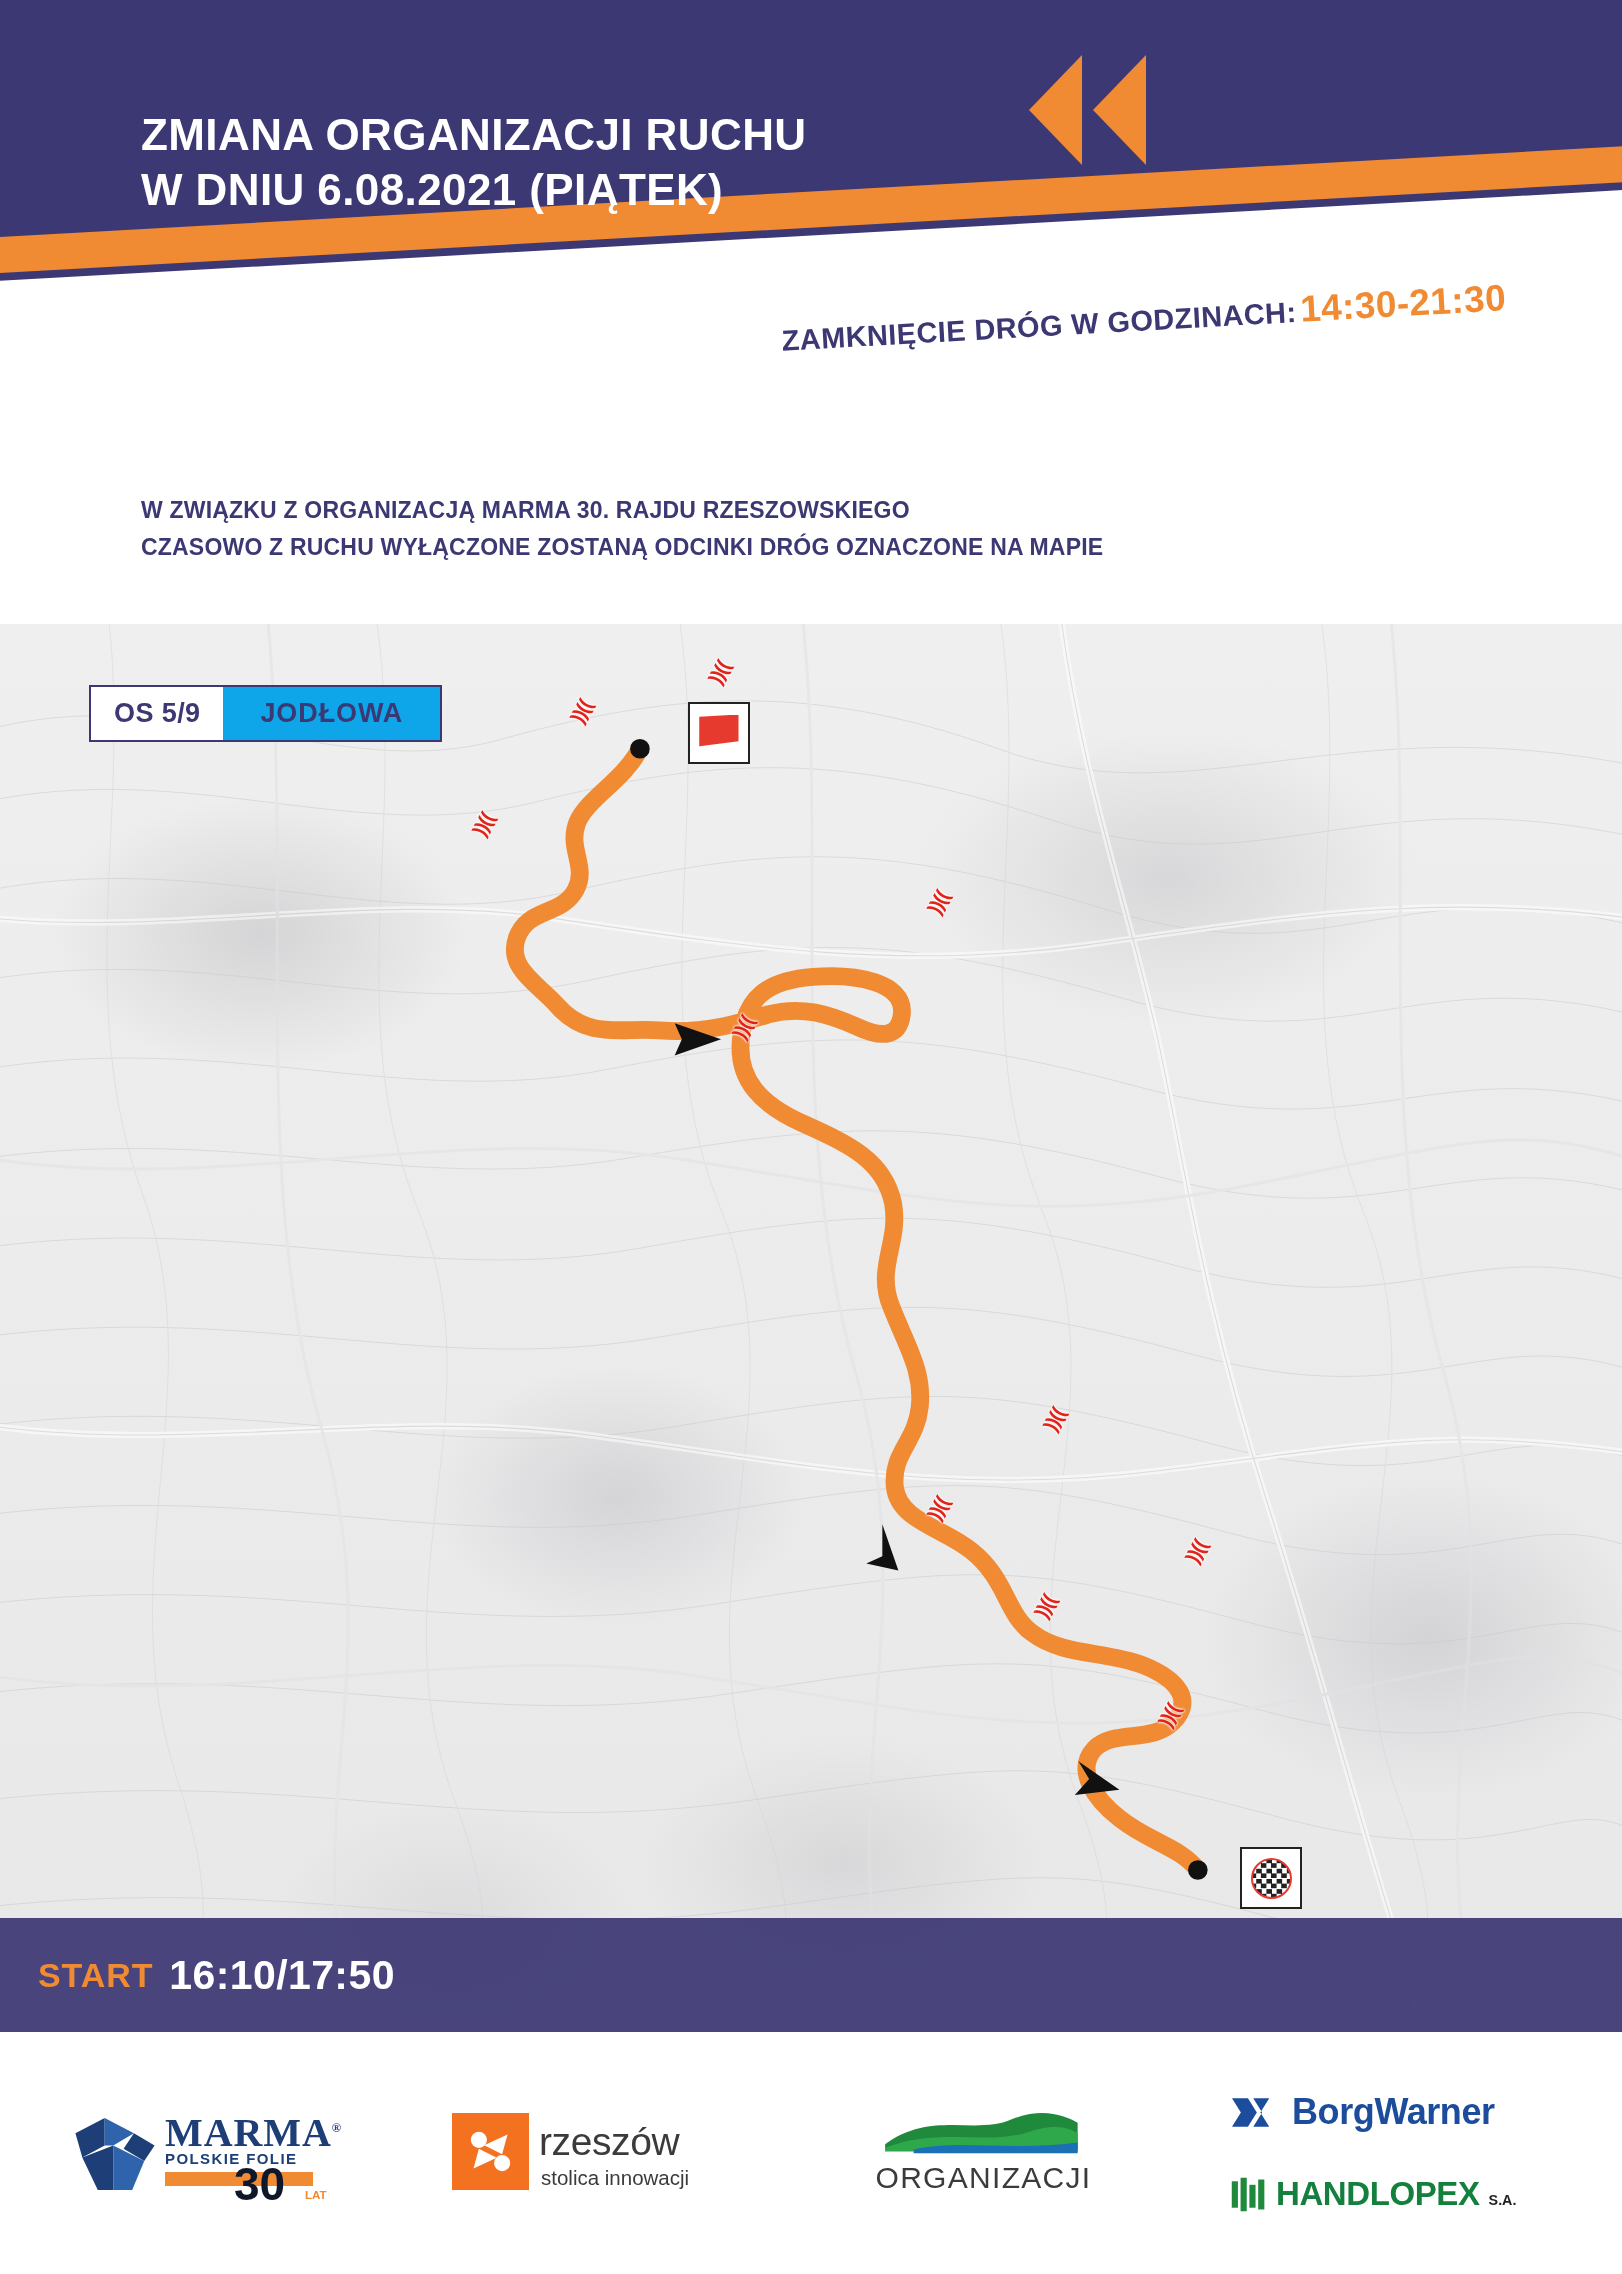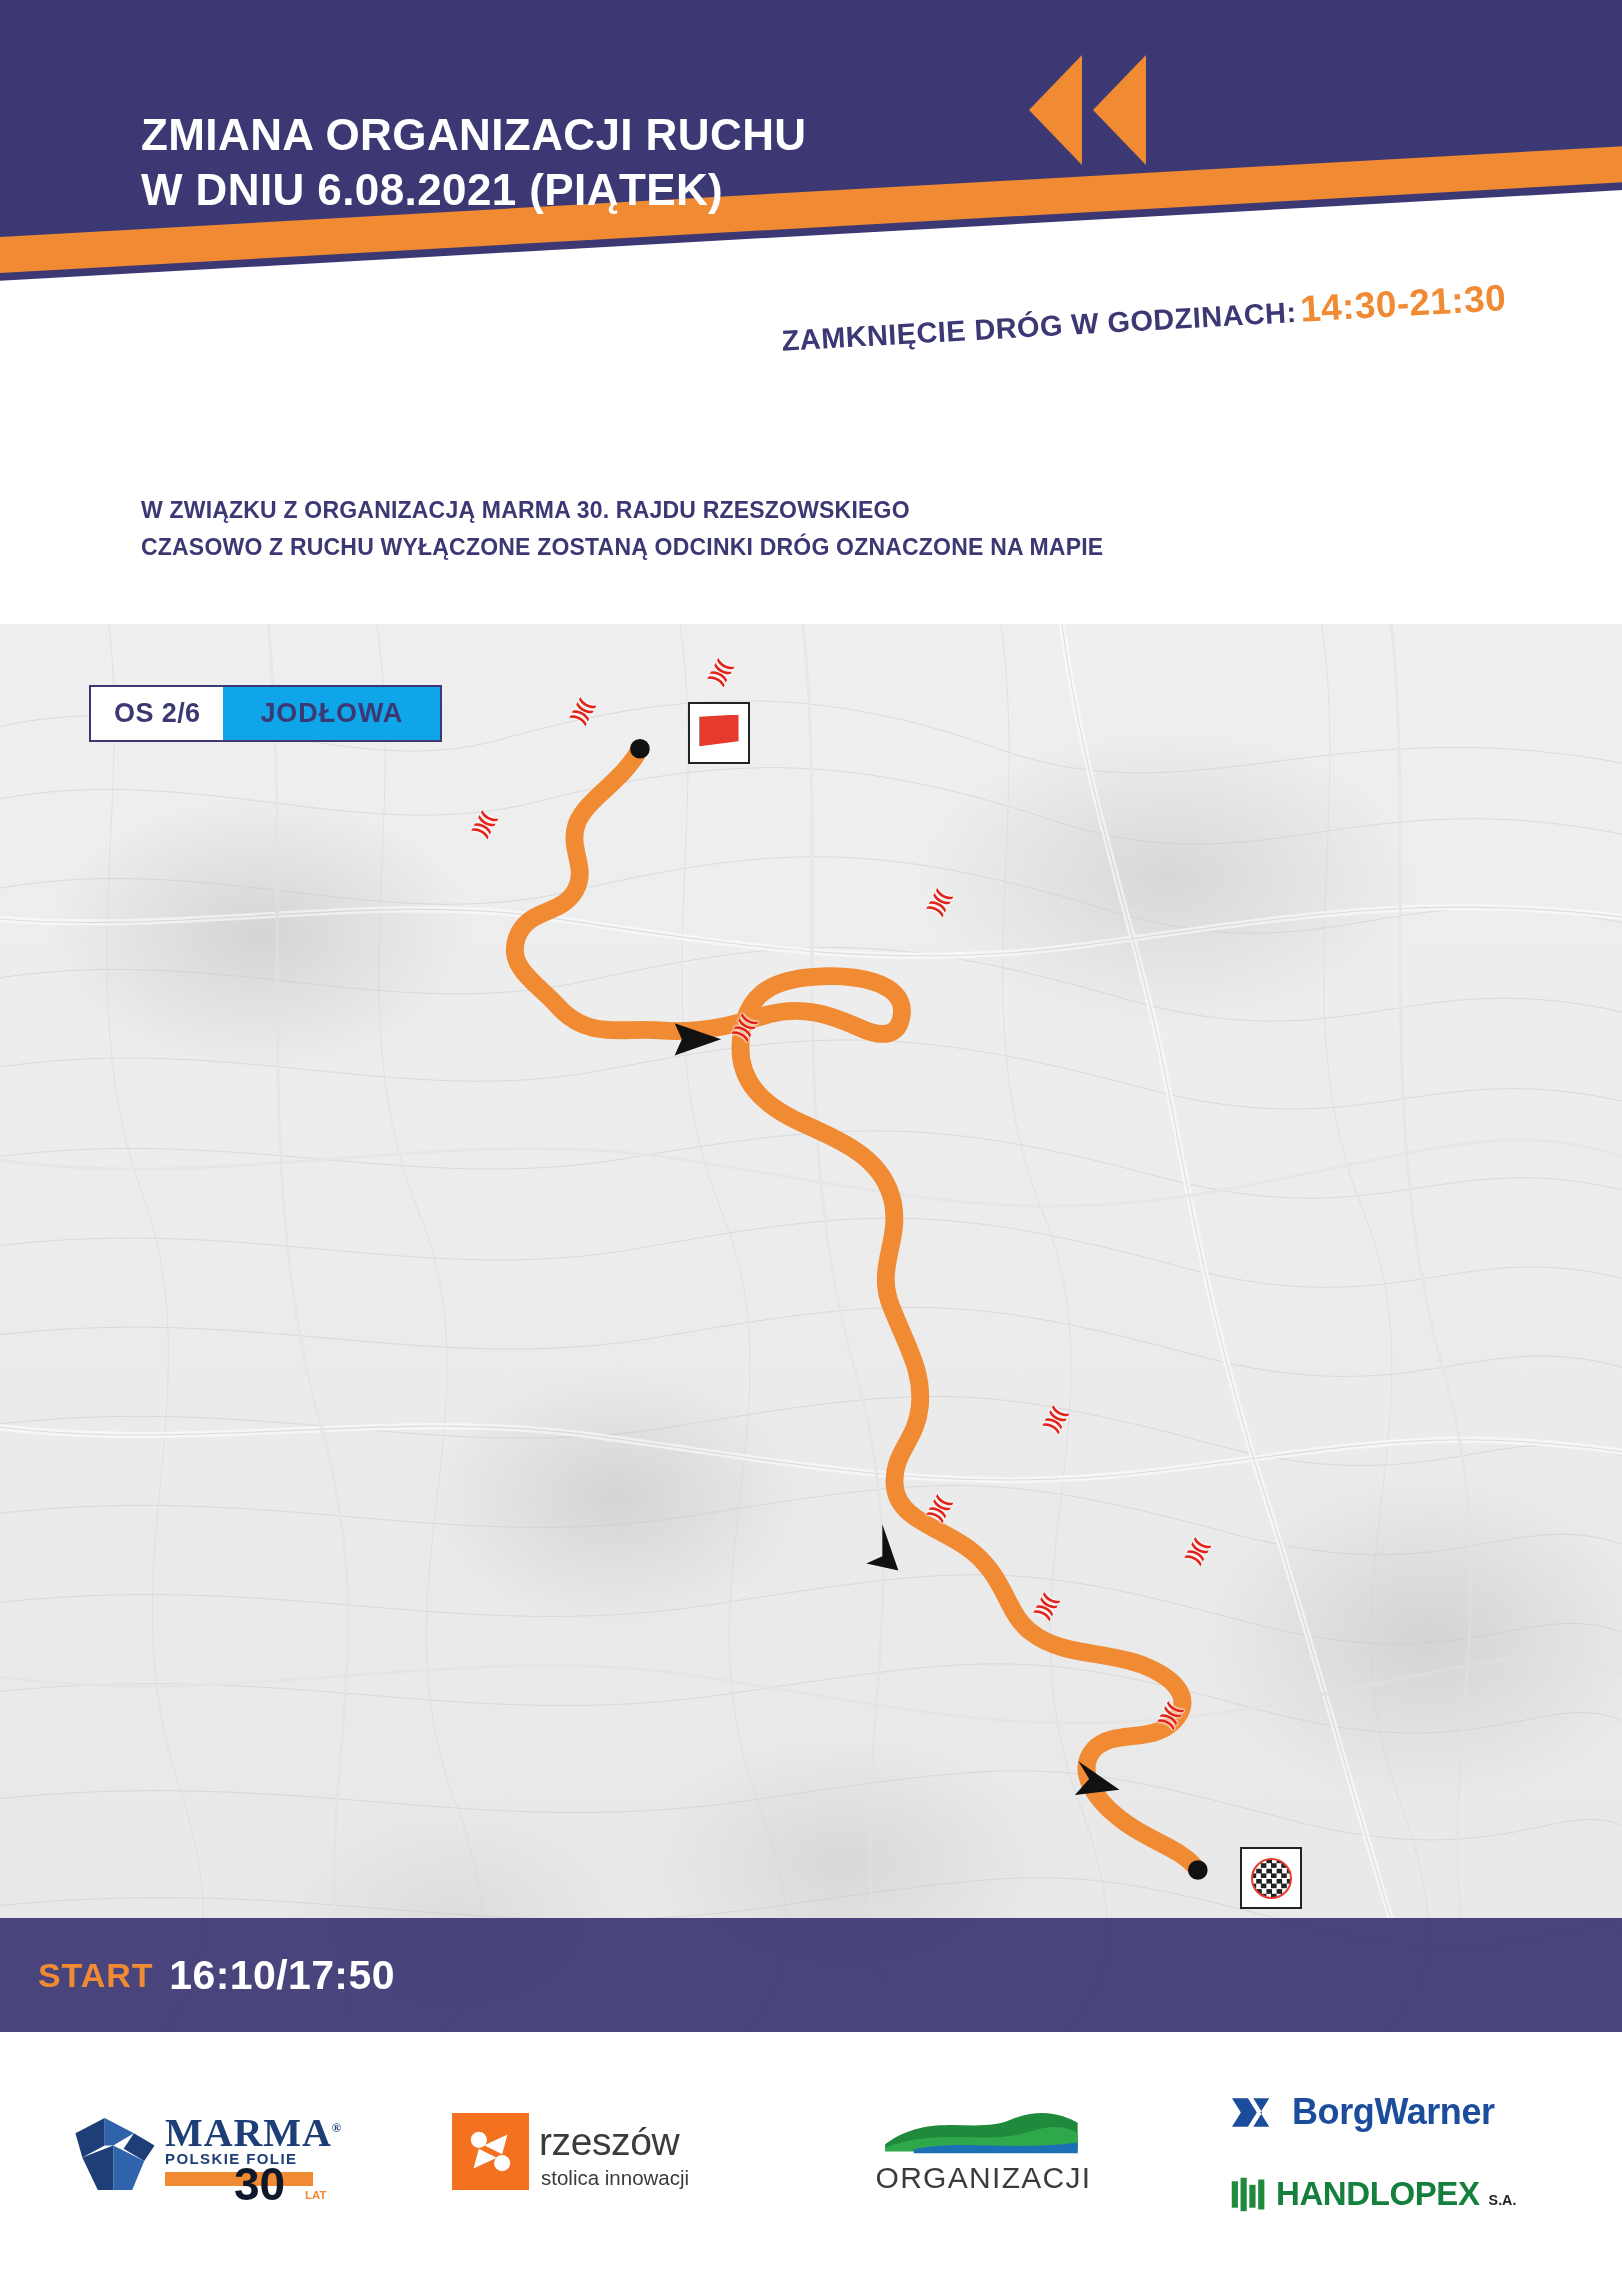--- a/index.html
+++ b/index.html
@@ -547,21 +547,21 @@
         </span>
     </div>
 
     
     <div class="marker-box finish" style="left:1240px; top:1223px;">
       <span class="flag-finish"></span>
     </div>
 
     
     <div class="os-badge">
-      <div class="os-num">OS 2/6</div>
+      <div class="os-num">OS 5/9</div>
       <div class="os-name">JODŁOWA</div>
     </div>
 
     
     <div class="start-bar">
       <span class="start-label">START</span>
       <span class="start-times">16:10/17:50</span>
     </div>
   </div>
 

